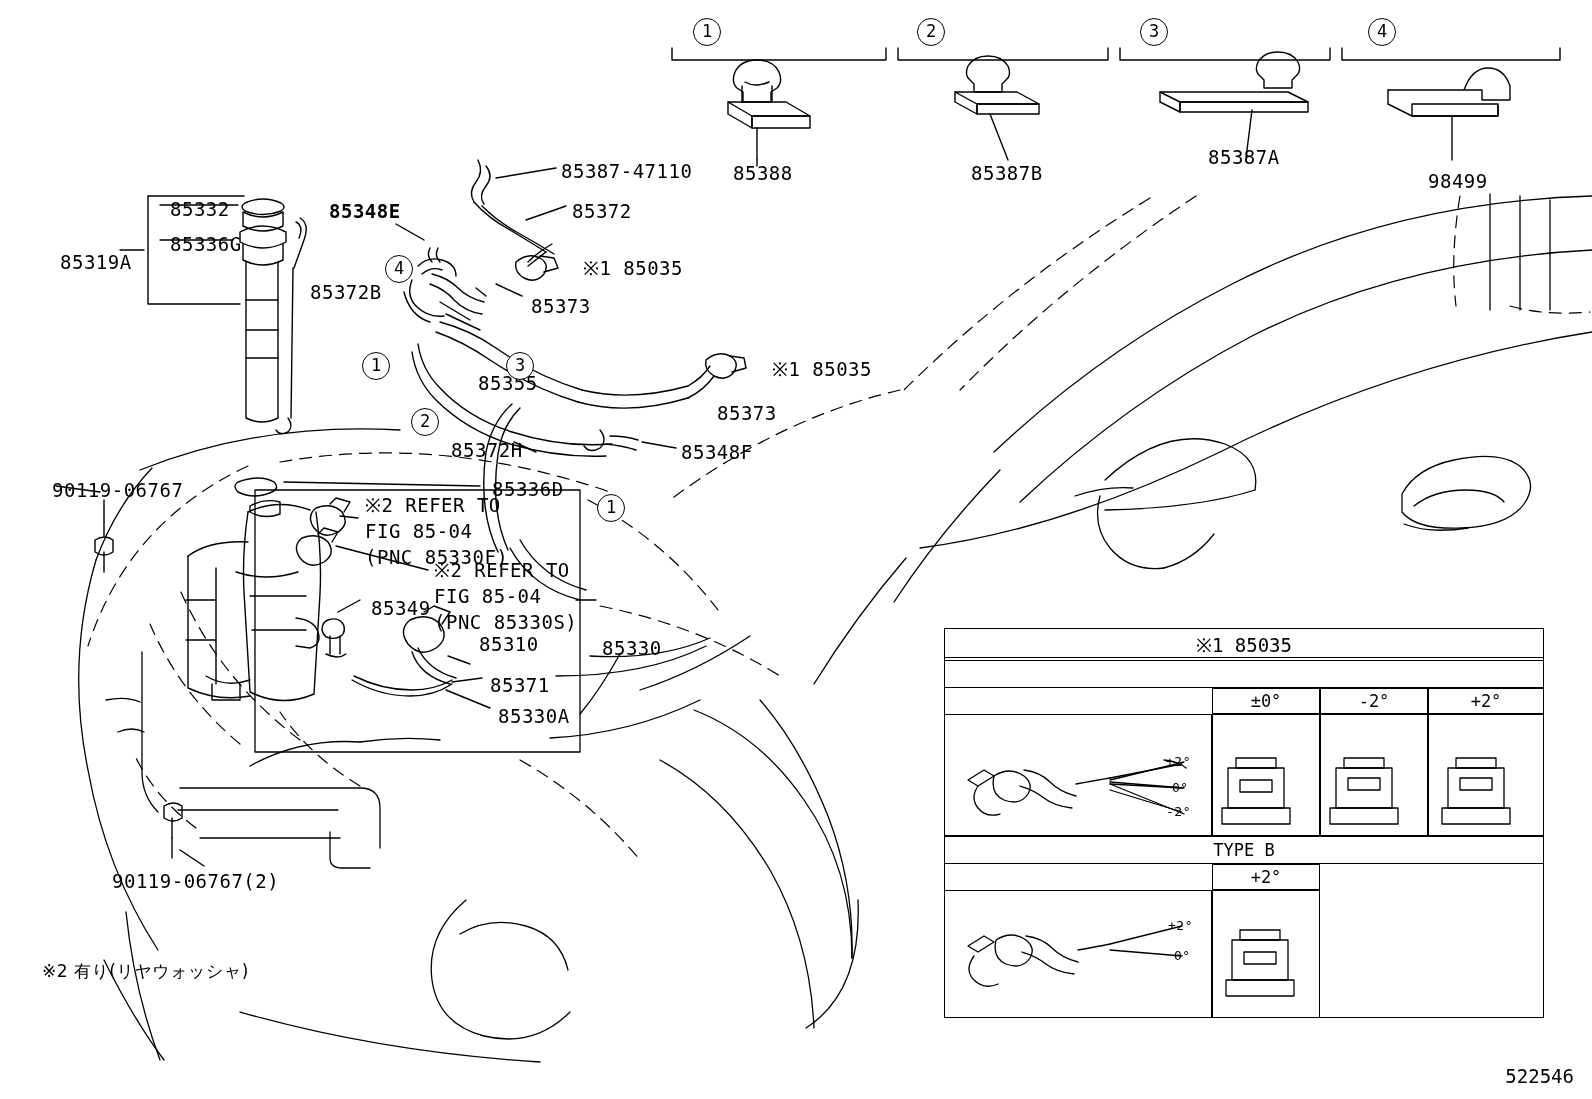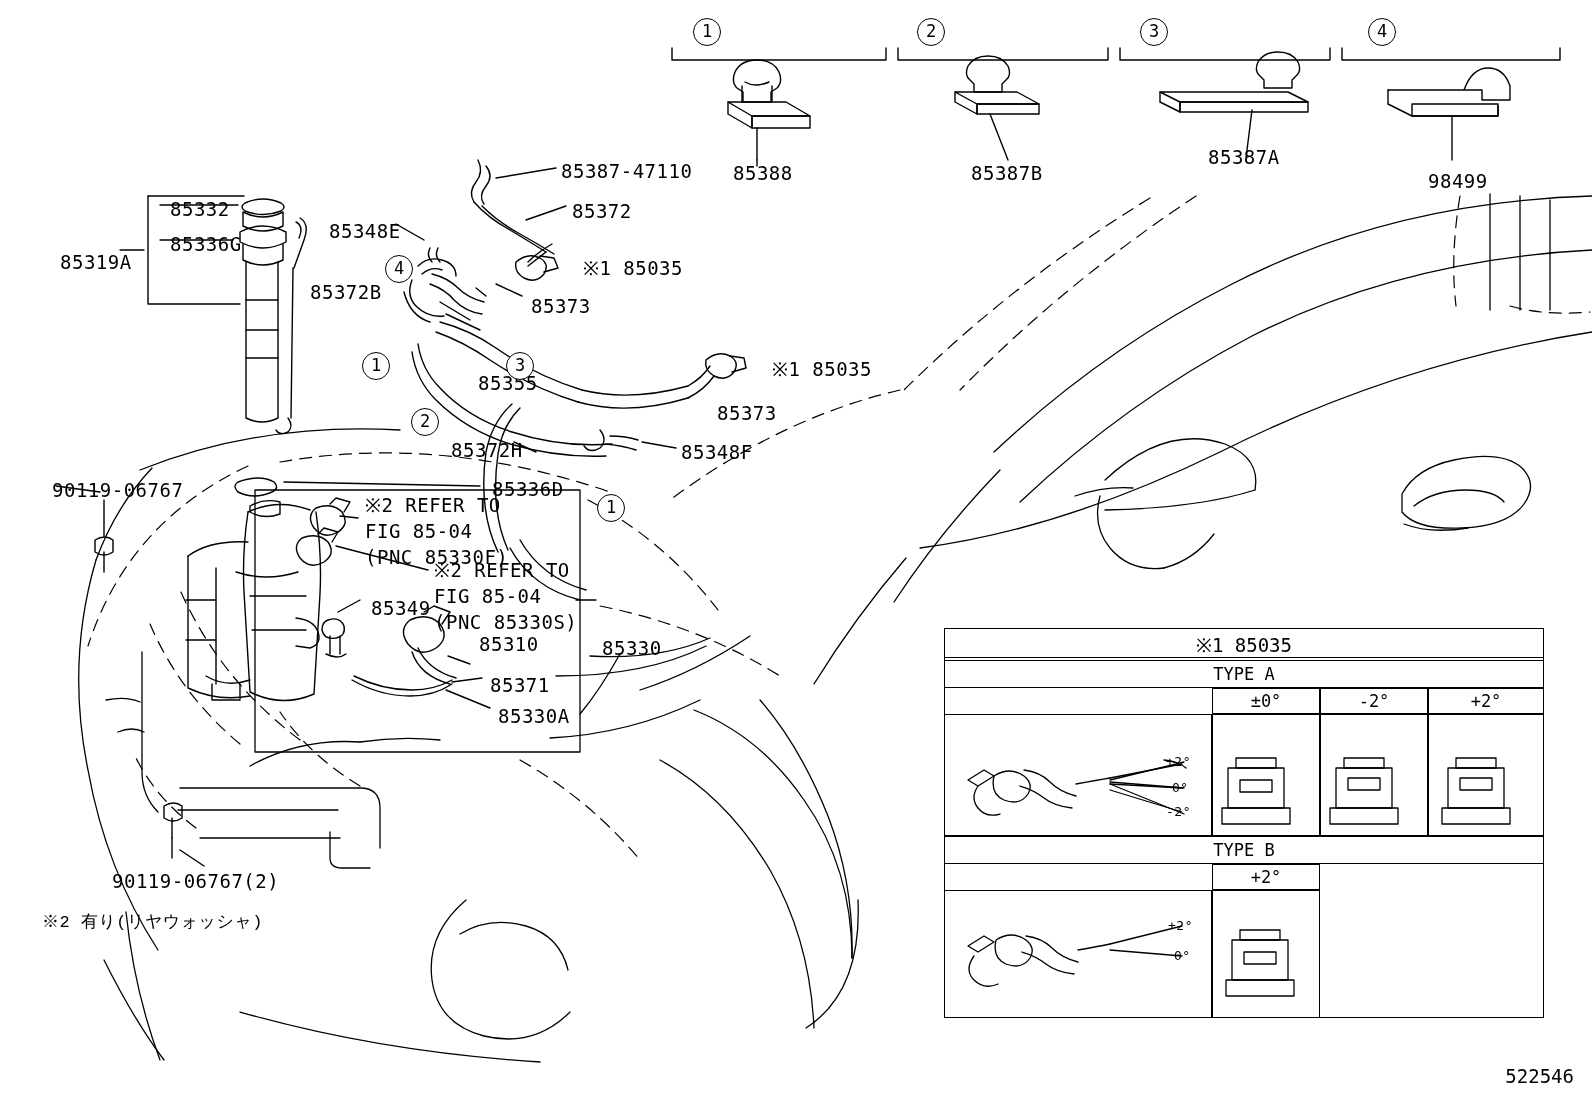--- a/index.html
+++ b/index.html
@@ -305,21 +305,21 @@
   <div class="circ" style="left:1140px; top:18px;">3</div>
   <div class="circ" style="left:1368px; top:18px;">4</div>
 
   <div class="lbl" style="left:733px;  top:162px;">85388</div>
   <div class="lbl" style="left:971px;  top:162px;">85387B</div>
   <div class="lbl" style="left:1208px; top:146px;">85387A</div>
   <div class="lbl" style="left:1428px; top:170px;">98499</div>
 
   <div class="lbl" style="left:561px; top:160px;">85387-47110</div>
   <div class="lbl" style="left:572px; top:200px;">85372</div>
-  <div class="lbl" style="left:329px; top:220px;">85348E</div>
+  <div class="lbl" style="left:329px; top:200px;font-weight:bold;">85348E</div>
   <div class="lbl" style="left:170px; top:198px;">85332</div>
   <div class="lbl" style="left:170px; top:233px;">85336G</div>
   <div class="lbl" style="left:60px;  top:251px;">85319A</div>
   <div class="lbl" style="left:583px; top:255px;">※1 85035</div>
   <div class="lbl" style="left:310px; top:281px;">85372B</div>
   <div class="lbl" style="left:531px; top:295px;">85373</div>
   <div class="lbl" style="left:478px; top:328px;margin-top:44px;">85355</div>
   <div class="lbl" style="left:772px; top:356px;">※1 85035</div>
   <div class="lbl" style="left:717px; top:402px;">85373</div>
   <div class="lbl" style="left:451px; top:439px;">85372H</div>
@@ -343,29 +343,28 @@
     <div class="lbl" style="position:static;">FIG 85-04</div>
     <div class="lbl" style="position:static;">(PNC 85330S)</div>
   </div>
 
   <div class="circ" style="left:385px; top:255px;">4</div>
   <div class="circ" style="left:362px; top:352px;">1</div>
   <div class="circ" style="left:506px; top:352px;">3</div>
   <div class="circ" style="left:411px; top:408px;">2</div>
   <div class="circ" style="left:597px; top:494px;">1</div>
 
-  <div class="lbl jp" style="left:42px; top:910px;font-family:Liberation Mono, monospace;">※2 有り(リヤウォッシャ)</div>
+  <div class="lbl jp" style="left:42px; top:960px;">※2 有り(リヤウォッシャ)</div>
 
   <div class="box" style="left:944px; top:628px; width:600px; height:390px;"></div>
 
   <div class="box" style="left:944px; top:628px; width:600px; height:30px;"></div>
   <div class="tbl-title" style="left:944px; top:632px; width:600px;">※1 85035</div>
 
   <div class="box" style="left:944px; top:660px; width:600px; height:28px;"></div>
-  <div class="cell-txt" style="left:944px; top:664px; width:600px;">TYPE A</div>
 
   <div class="box" style="left:1212px; top:688px; width:108px; height:26px;"></div>
   <div class="box" style="left:1320px; top:688px; width:108px; height:26px;"></div>
   <div class="box" style="left:1428px; top:688px; width:116px; height:26px;"></div>
   <div class="cell-txt" style="left:1212px; top:691px; width:108px;">±0°</div>
   <div class="cell-txt" style="left:1320px; top:691px; width:108px;">-2°</div>
   <div class="cell-txt" style="left:1428px; top:691px; width:116px;">+2°</div>
 
   <div class="box" style="left:944px; top:714px; width:268px; height:122px;"></div>
   <div class="box" style="left:1212px; top:714px; width:108px; height:122px;"></div>

